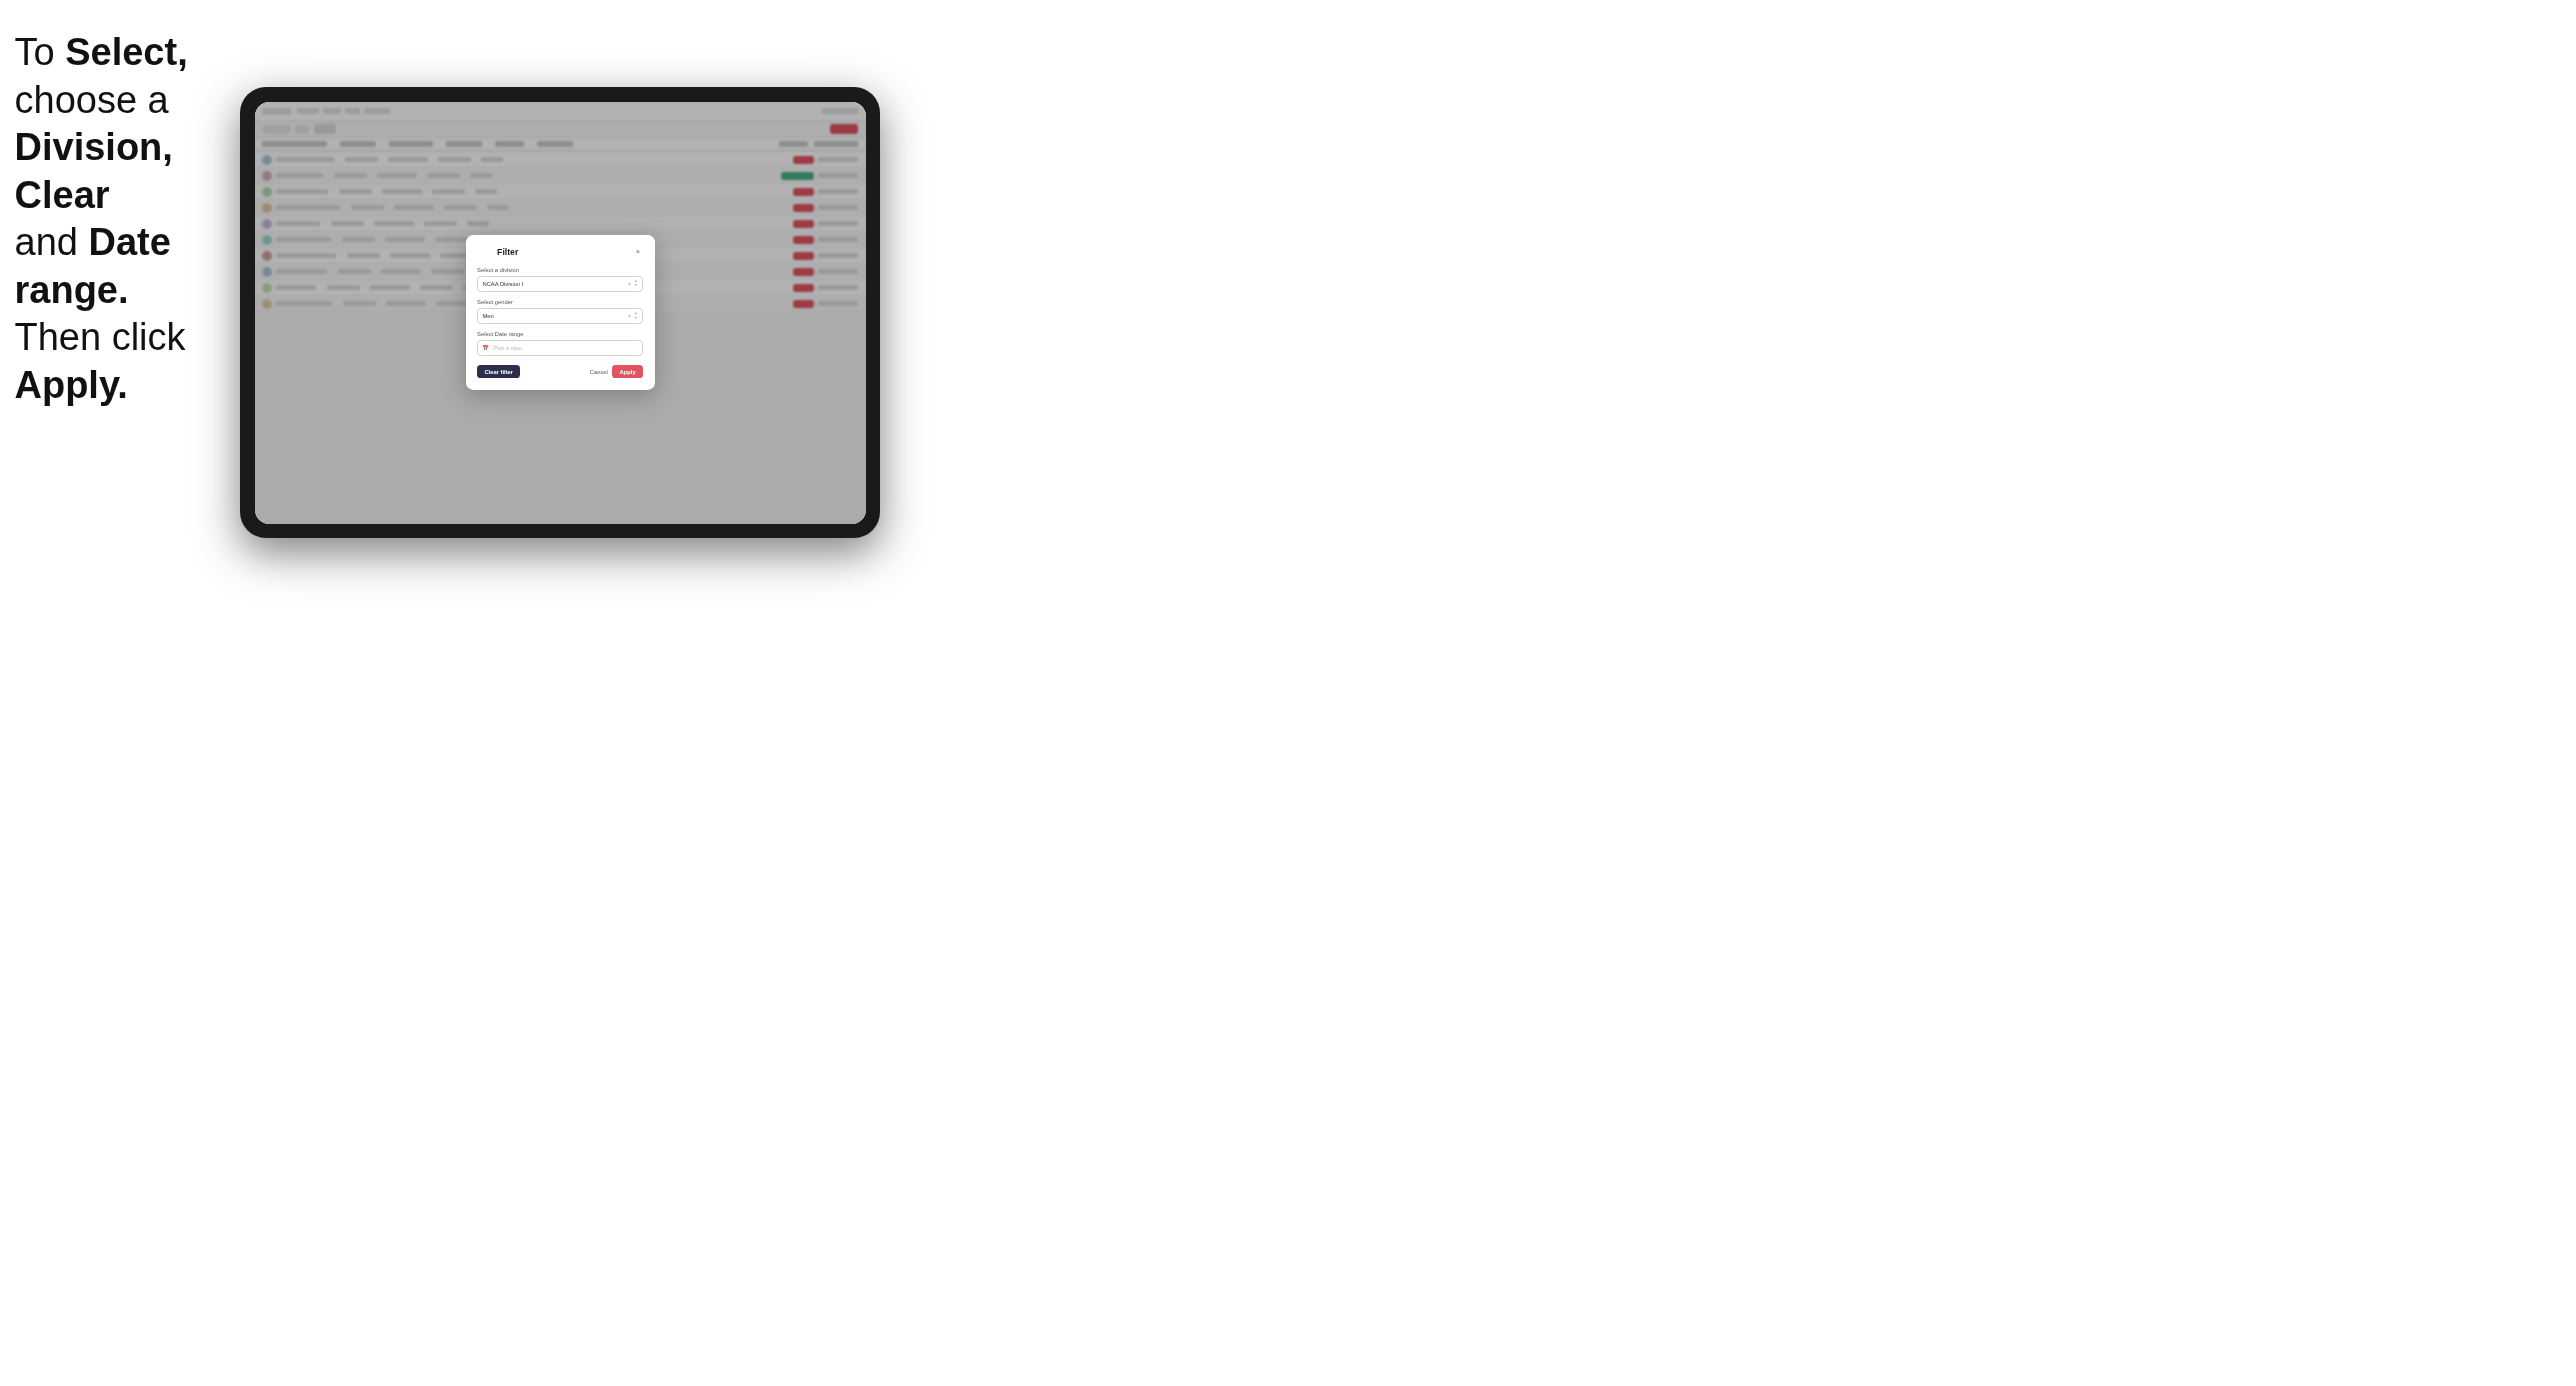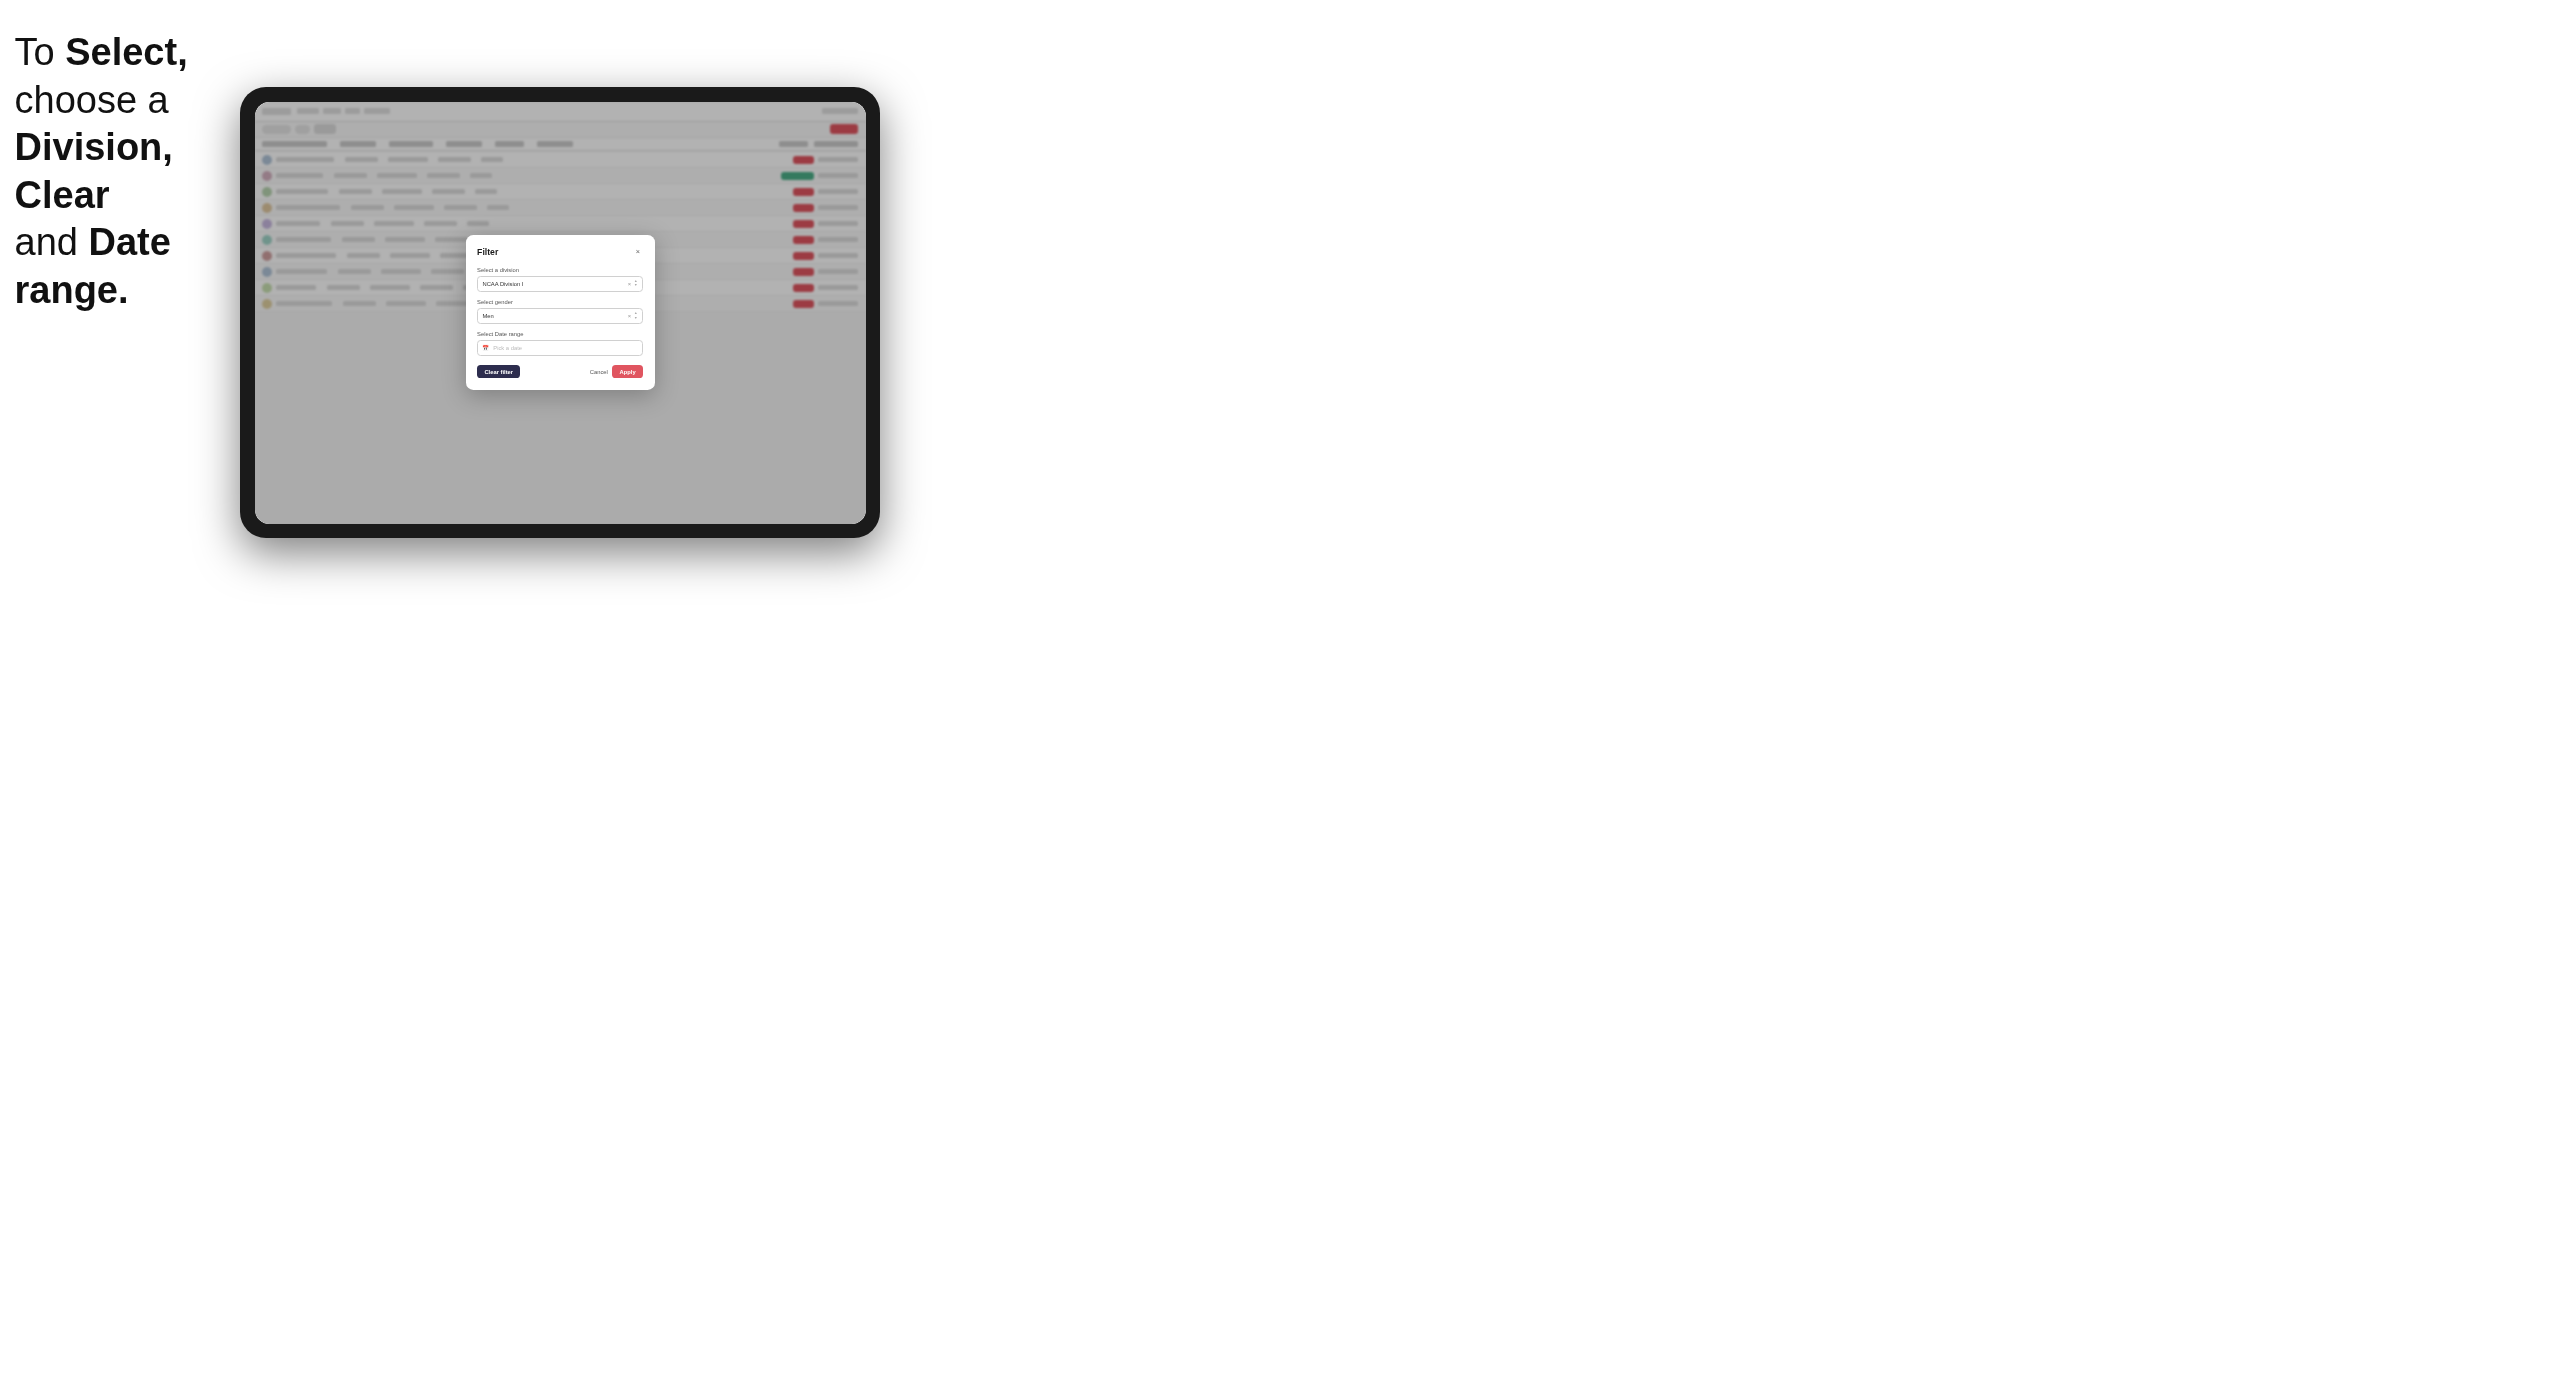--- a/index.html
+++ b/index.html
@@ -204,20 +204,21 @@
       padding: 11.6px;
       box-shadow: 0 5.8px 23px rgba(0,0,0,0.25);
       position: relative;
     }
 
     .modal-header {
       display: flex;
       justify-content: space-between;
       align-items: center;
       margin-bottom: 10.2px;
+      margin-left: 20px;
     }
 
     .modal-title {
       font-size: 8.7px;
       font-weight: 600;
       color: #1a1a1a;
     }
 
     .modal-close {
       width: 10.2px;
@@ -346,20 +347,21 @@
       cursor: pointer;
     }
   </style>
 </head>
 <body>
 
 <div class="instruction-text">
   <span>To <strong>Select,</strong> choose a</span><br>
   <strong>Division, Clear</strong><br>
   <span>and <strong>Date range.</strong></span><br>
+  <span>Then click <strong>Apply.</strong></span>
 </div>
 
 <svg class="arrow-svg" viewBox="0 0 3542 1906">
   <defs>
     <marker id="arrowhead" markerWidth="10" markerHeight="7" refX="9" refY="3.5" orient="auto">
       <polygon points="0 0, 10 3.5, 0 7" fill="#e0325a"></polygon>
     </marker>
   </defs>
   <line x1="430" y1="390" x2="870" y2="610" stroke="#e0325a" stroke-width="8" marker-end="url(#arrowhead)"></line>
 </svg>

